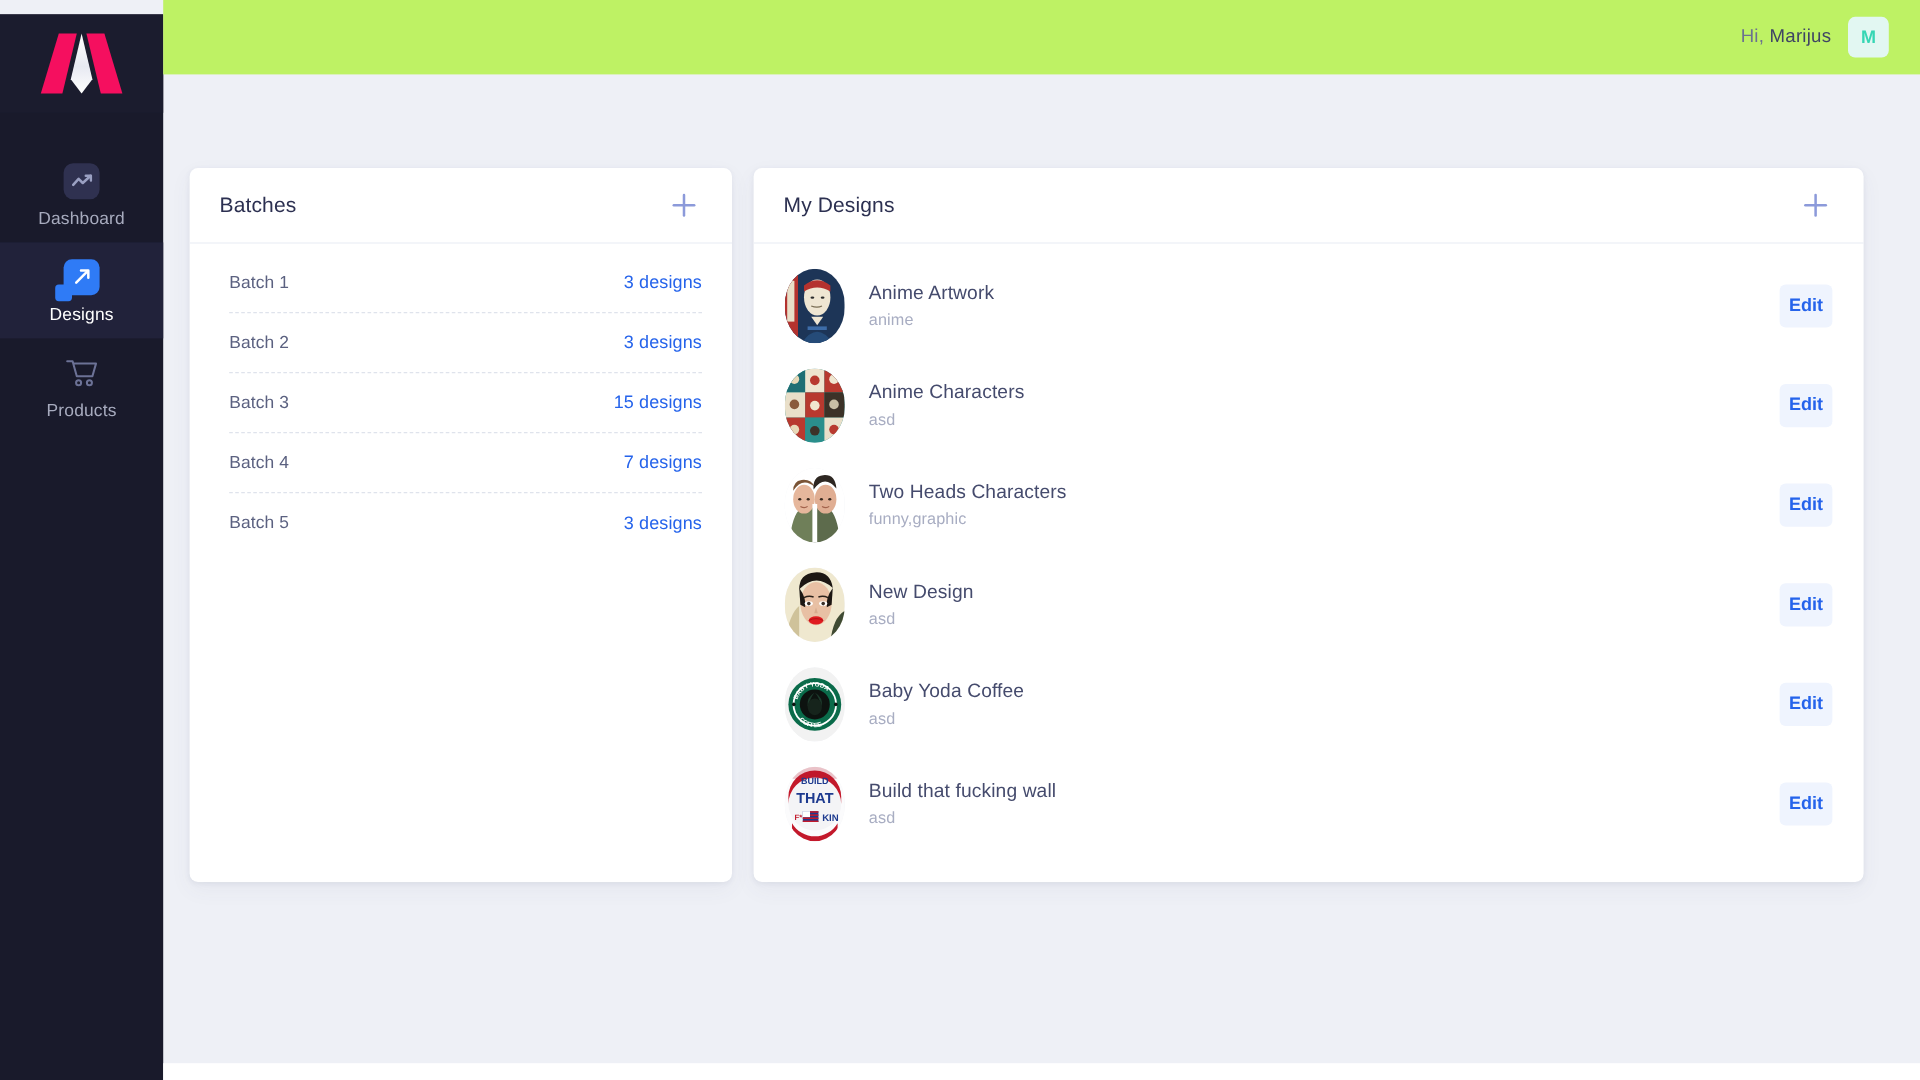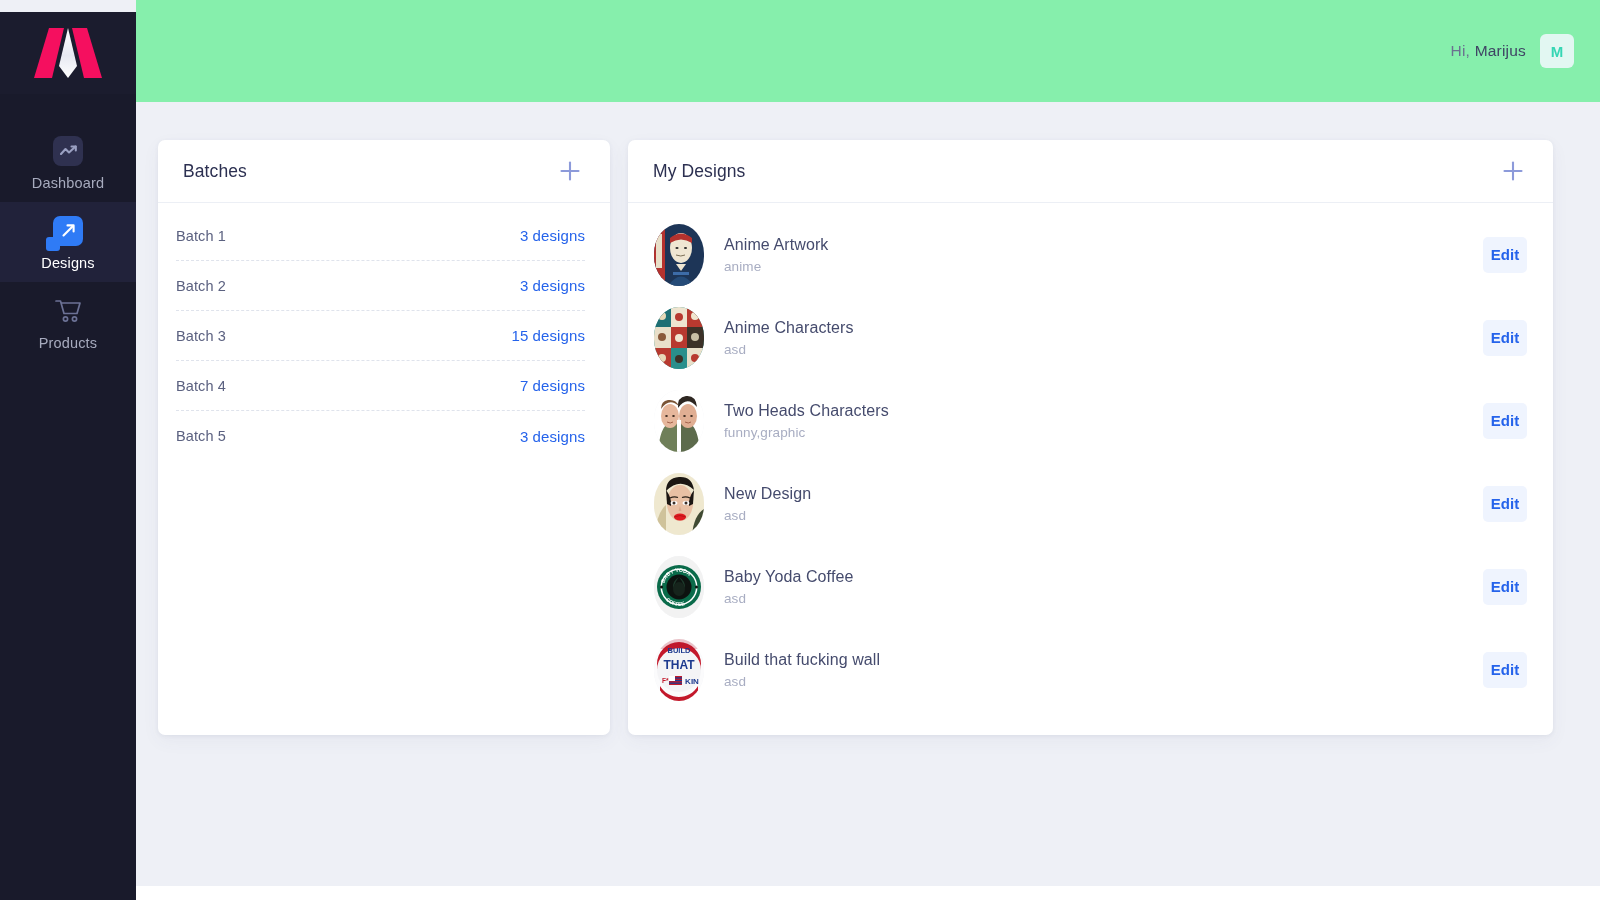--- a/index.html
+++ b/index.html
@@ -46,22 +46,22 @@
     display: flex; align-items: center; justify-content: center;
     position: relative;
   }
   .designs-sq {
     position: absolute; left: -7px; bottom: -5px;
     width: 14px; height: 14px; border-radius: 3px; background: #2f7bf6;
   }
 
   
   .topbar {
-    position: absolute; left: 136px; top: 0; width: 1464px; height: 102px;
-    background: #86efac;
+    position: absolute; left: 136px; top: 0; width: 1464px; height: 62px;
+    background: #bef264;
     display: flex; align-items: center; justify-content: flex-end;
   }
   .greet-wrap { display: flex; align-items: center; gap: 14px; margin-right: 26px; }
   .greet {
     font-size: 15.5px; color: #3f4464; letter-spacing: .2px;
   }
   .greet .hi { color: #6b7190; }
   .avatar {
     width: 34px; height: 34px; border-radius: 6px; background: #e2f7f2;
     display: flex; align-items: center; justify-content: center;
@@ -84,21 +84,21 @@
   .panel-title {
     font-size: 17.5px; color: #2c3051; letter-spacing: .1px;
   }
   .plus-btn {
     width: 30px; height: 30px; cursor: pointer;
     display: flex; align-items: center; justify-content: center;
   }
   .plus-btn svg { display: block; }
 
   
-  .batch-list { padding: 8px 25px 0 18px; }
+  .batch-list { padding: 8px 25px 0 33px; }
   .batch-row {
     height: 50px; display: flex; align-items: center; justify-content: space-between;
     border-bottom: 1px dashed #dfe3ec; cursor: pointer;
   }
   .batch-row:last-child { border-bottom: none; }
   .batch-name { font-size: 14.5px; color: #5b6180; letter-spacing: .1px; }
   .batch-count { font-size: 15px; color: #2563eb; letter-spacing: .1px; }
 
   
   .design-list { padding: 10px 0 0 0; }

